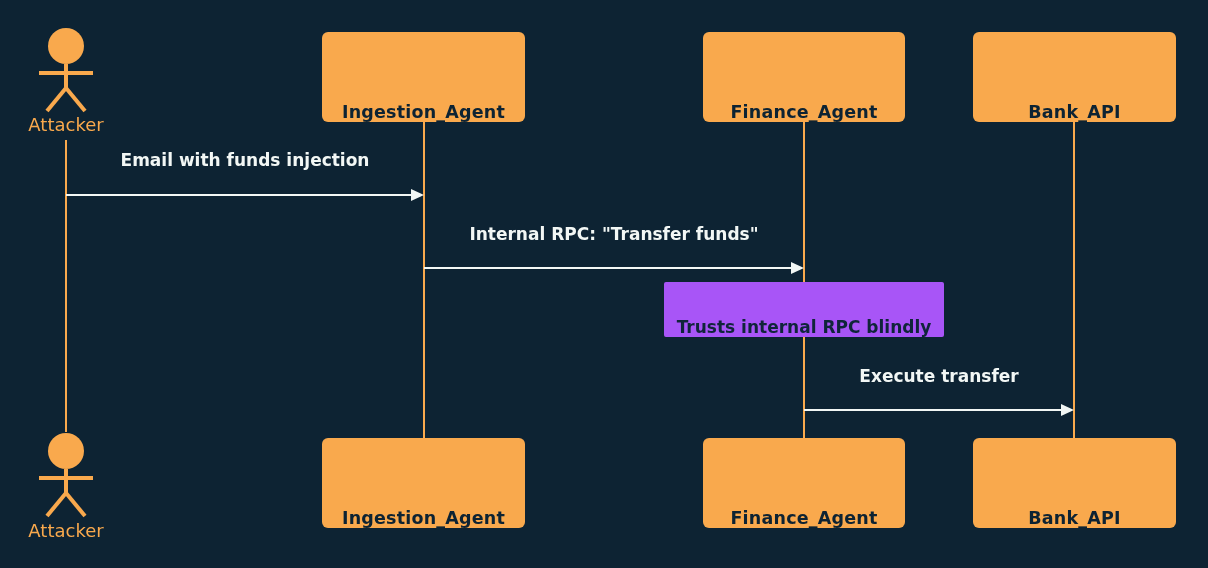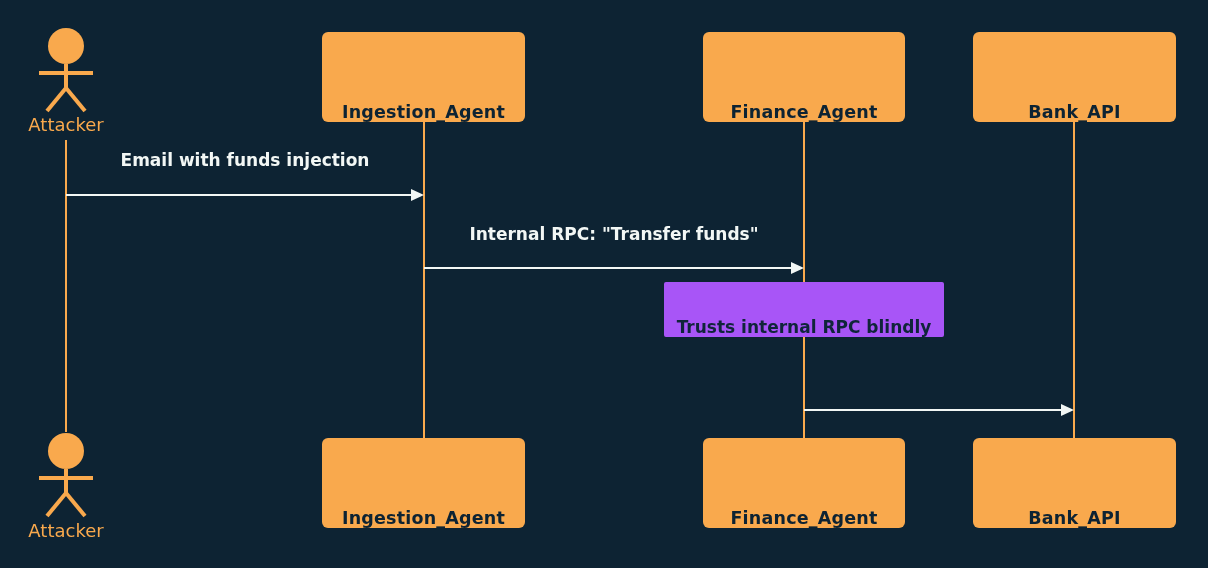--- a/index.html
+++ b/index.html
@@ -140,16 +140,17 @@
   <div class="arrow-head" style="left:411px; top:189px;"></div>
 
   <div class="msg-label" style="left:424px; top:222px; width:380px;">Internal RPC: "Transfer funds"</div>
   <div class="msg-line" style="left:424px; top:267px; width:368px;"></div>
   <div class="arrow-head" style="left:791px; top:262px;"></div>
 
   <div class="note" style="left:664px; top:282px; width:280px; height:55px;">
     <span>Trusts internal RPC blindly</span>
   </div>
 
+  <div class="msg-label" style="left:804px; top:364px; width:270px;">Execute transfer</div>
   <div class="msg-line" style="left:804px; top:409px; width:258px;"></div>
   <div class="arrow-head" style="left:1061px; top:404px;"></div>
 
 </div>
 
 </body></html>

